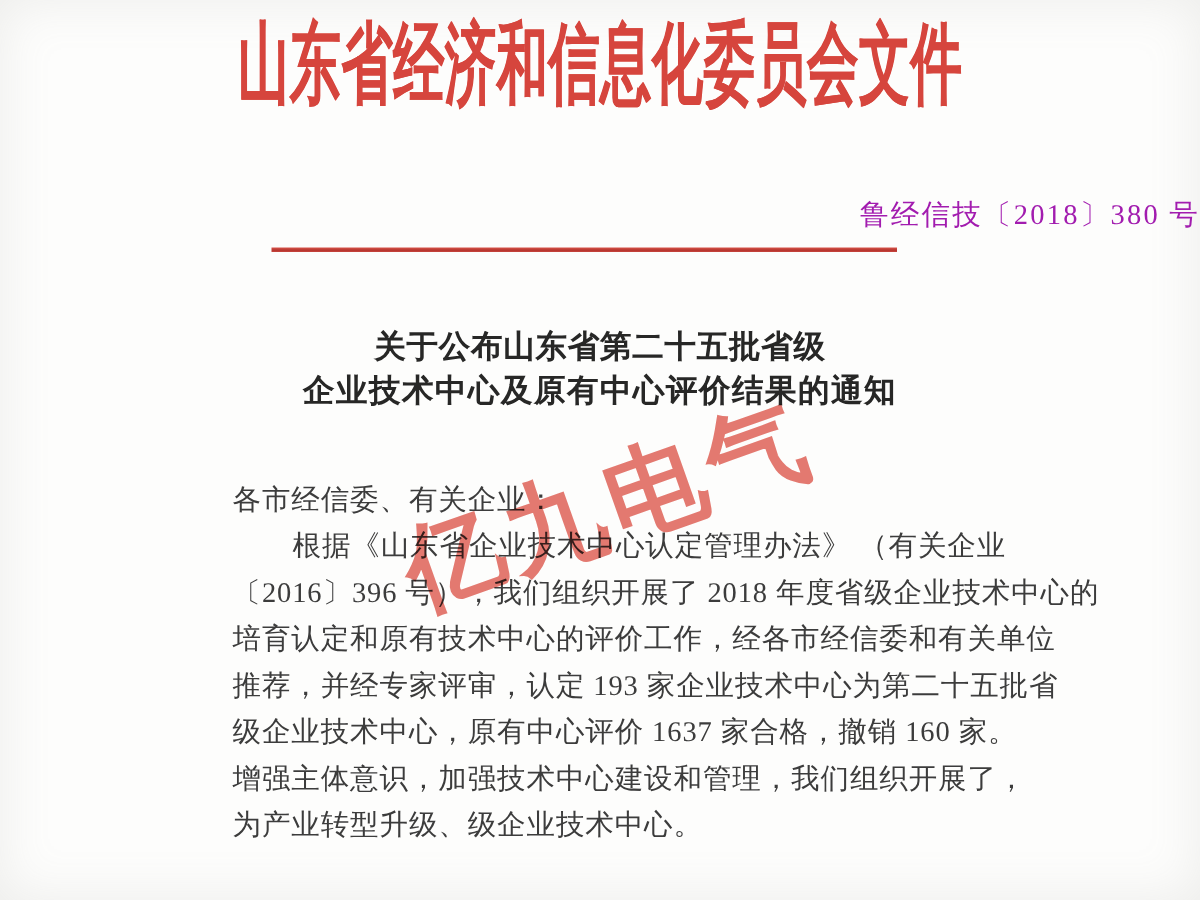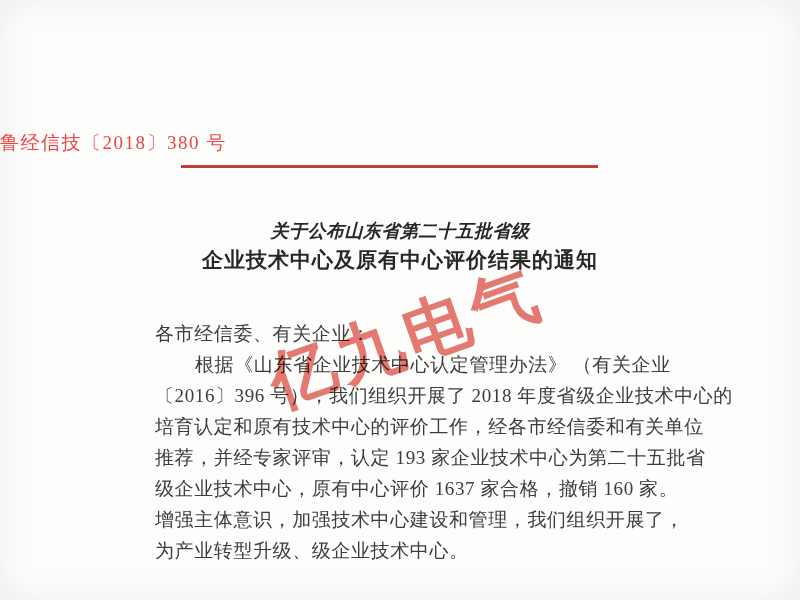--- a/index.html
+++ b/index.html
@@ -37,25 +37,25 @@
     transform: scale(1.0, 1.74);
     transform-origin: 50% 52%;
     text-shadow: 0.4px 0 0 #d6453d;
   }
   
   .doc-number {
     position: absolute;
     top: 130px;
     left: 0;
     right: 0;
-    text-align: left;
+    text-align: right;
     font-size: 19px;
     font-weight: 500;
     letter-spacing: 1.5px;
-    color: #ef4444;
+    color: #a21caf;
   }
   
   .red-rule {
     position: absolute;
     left: 181px;
     top: 165px;
     width: 417px;
     height: 3px;
     background: linear-gradient(to bottom, #d8554c 0%, #b5342d 60%, #c8463f 100%);
   }
@@ -63,24 +63,23 @@
   .doc-title {
     position: absolute;
     top: 217px;
     left: 0;
     right: 0;
     text-align: center;
     color: #272726;
     font-weight: bold;
   }
   .doc-title .t-line1 {
-    font-size: 18px;
+    font-size: 21px;
     letter-spacing: 0.5px;
     line-height: 28px;
-    font-style: italic;
   }
   .doc-title .t-line2 {
     font-size: 21px;
     letter-spacing: 1px;
     line-height: 28px;
     margin-top: 1px;
   }
   
   .body-text {
     position: absolute;
@@ -116,20 +115,23 @@
     mix-blend-mode: multiply;
     pointer-events: none;
     white-space: nowrap;
   }
 </style>
 </head>
 <body>
 
 <div class="page">
 
+  <div class="header-title">
+    <span class="stretch">山东省经济和信息化委员会文件</span>
+  </div>
 
   <div class="doc-number">鲁经信技〔2018〕380 号</div>
 
   <div class="red-rule"></div>
 
   <div class="doc-title">
     <div class="t-line1">关于公布山东省第二十五批省级</div>
     <div class="t-line2">企业技术中心及原有中心评价结果的通知</div>
   </div>
 

